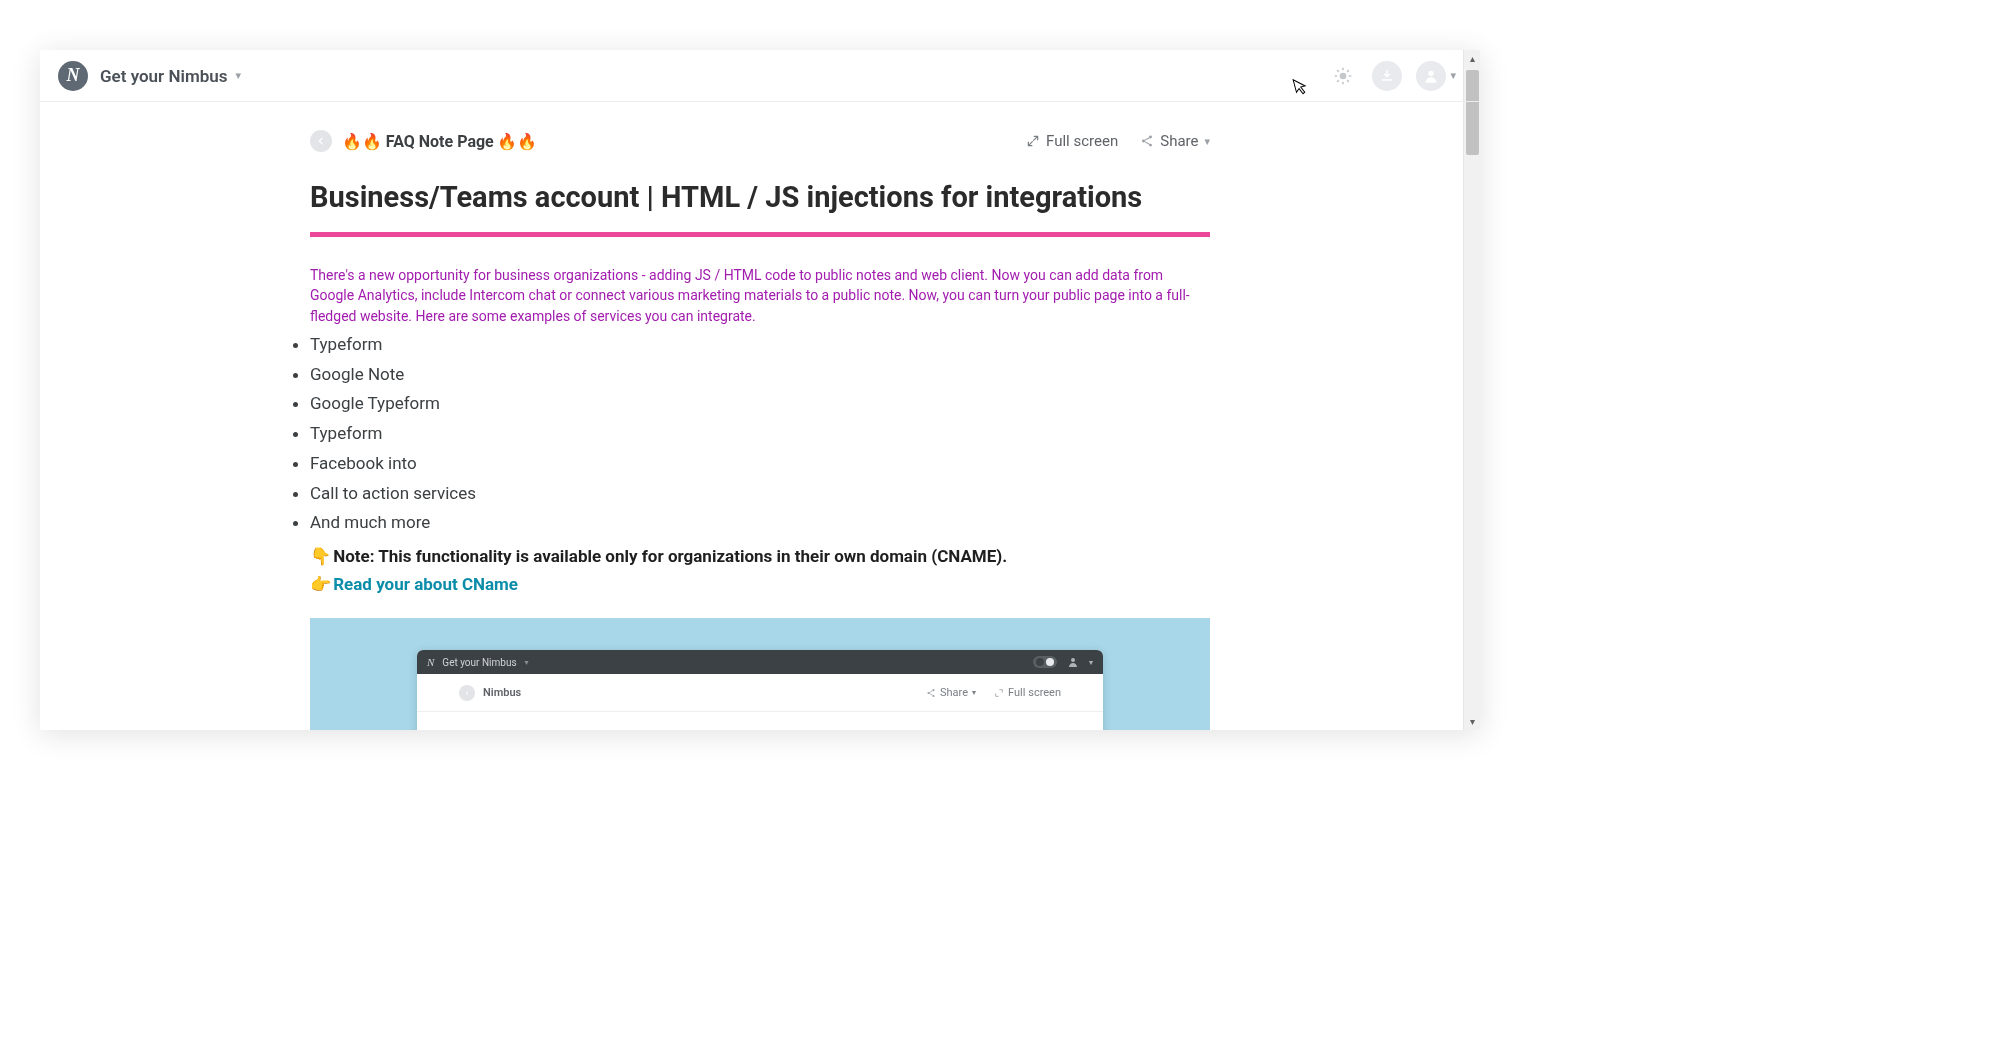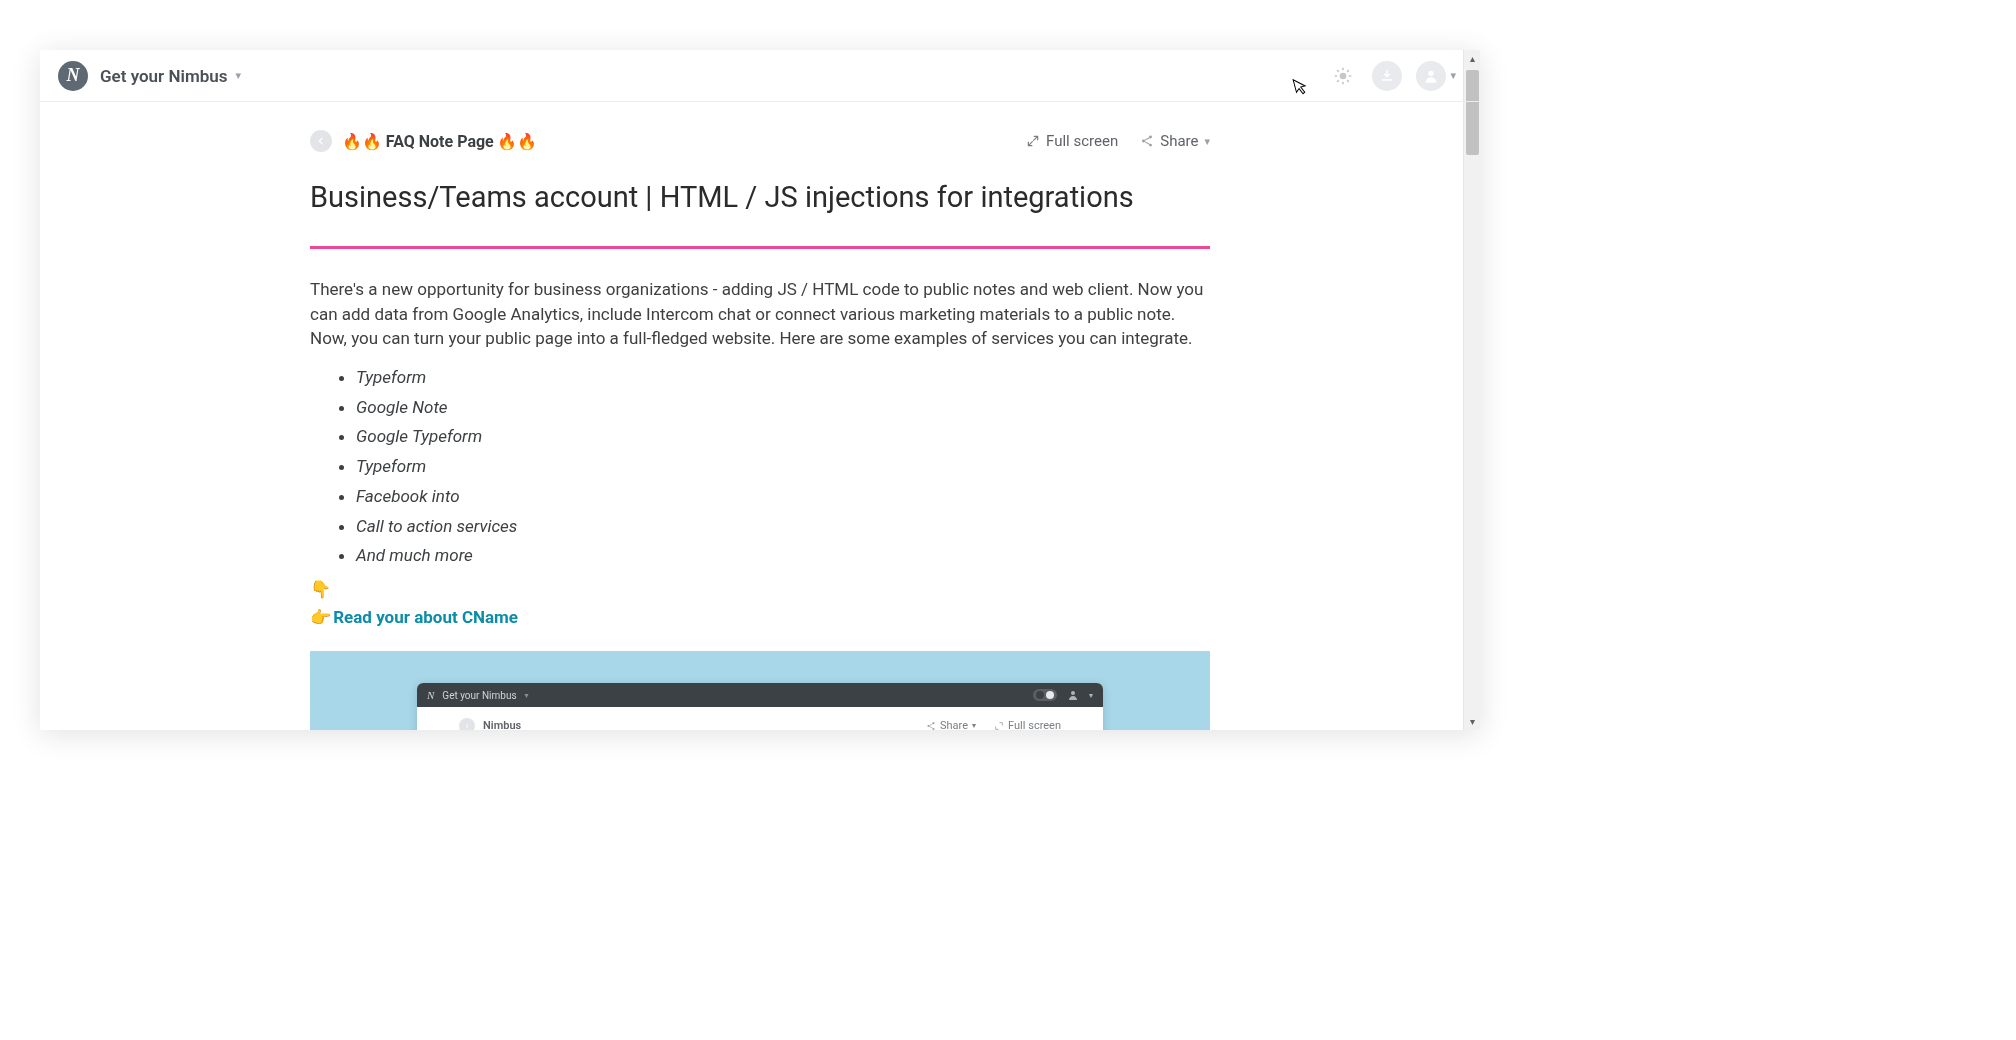--- a/index.html
+++ b/index.html
@@ -146,37 +146,35 @@
     display:flex;
     align-items:center;
     gap:2px;
   }
   .breadcrumb-title .emoji { font-size:16px; }
   .sub-right { display:flex; align-items:center; gap:22px; color:#5f6368; font-size:15px; }
   .sub-action { display:flex; align-items:center; gap:6px; cursor:pointer; }
   .mini-icon { width:14px; height:14px; display:inline-flex; align-items:center; justify-content:center; }
   .page-title {
     font-size: 29px;
-    font-weight: 400;
+    font-weight: 700;
     color:#2b2b2b;
-    padding-bottom: 32px;
-    border-bottom: 3px solid #ec4899;
+    padding-bottom: 18px;
+    border-bottom: 5px solid #ec4899;
     margin-bottom: 28px;
   }
   .intro-text {
-    font-size: 17px;
+    font-size: 14px;
     line-height: 1.45;
-    color:#404040;
-    margin-bottom: 12px;
+    color:#a21caf;
+    margin-bottom: 4px;
   }
   ul.services {
     list-style: disc;
-    margin-left: 46px;
     margin-top: 4px;
-    font-style: italic;
   }
   ul.services li {
     font-size: 17px;
     line-height: 1.75;
     color:#3c4043;
   }
   .note-line {
     margin-top: 8px;
     font-size: 17px;
     font-weight: 700;
@@ -377,20 +375,21 @@
         <li>Google Note</li>
         <li>Google Typeform</li>
         <li>Typeform</li>
         <li>Facebook into</li>
         <li>Call to action services</li>
         <li>And much more</li>
       </ul>
 
       <div class="note-line">
         <span>👇</span>
+        <span>Note: This functionality is available only for organizations in their own domain (CNAME).</span>
       </div>
 
       <div class="read-more-line">
         <span>👉</span>
         <span class="read-more-link">Read your about CName</span>
       </div>
 
       <div class="embedded-area">
         <div class="embedded-window">
           <div class="embedded-header">

